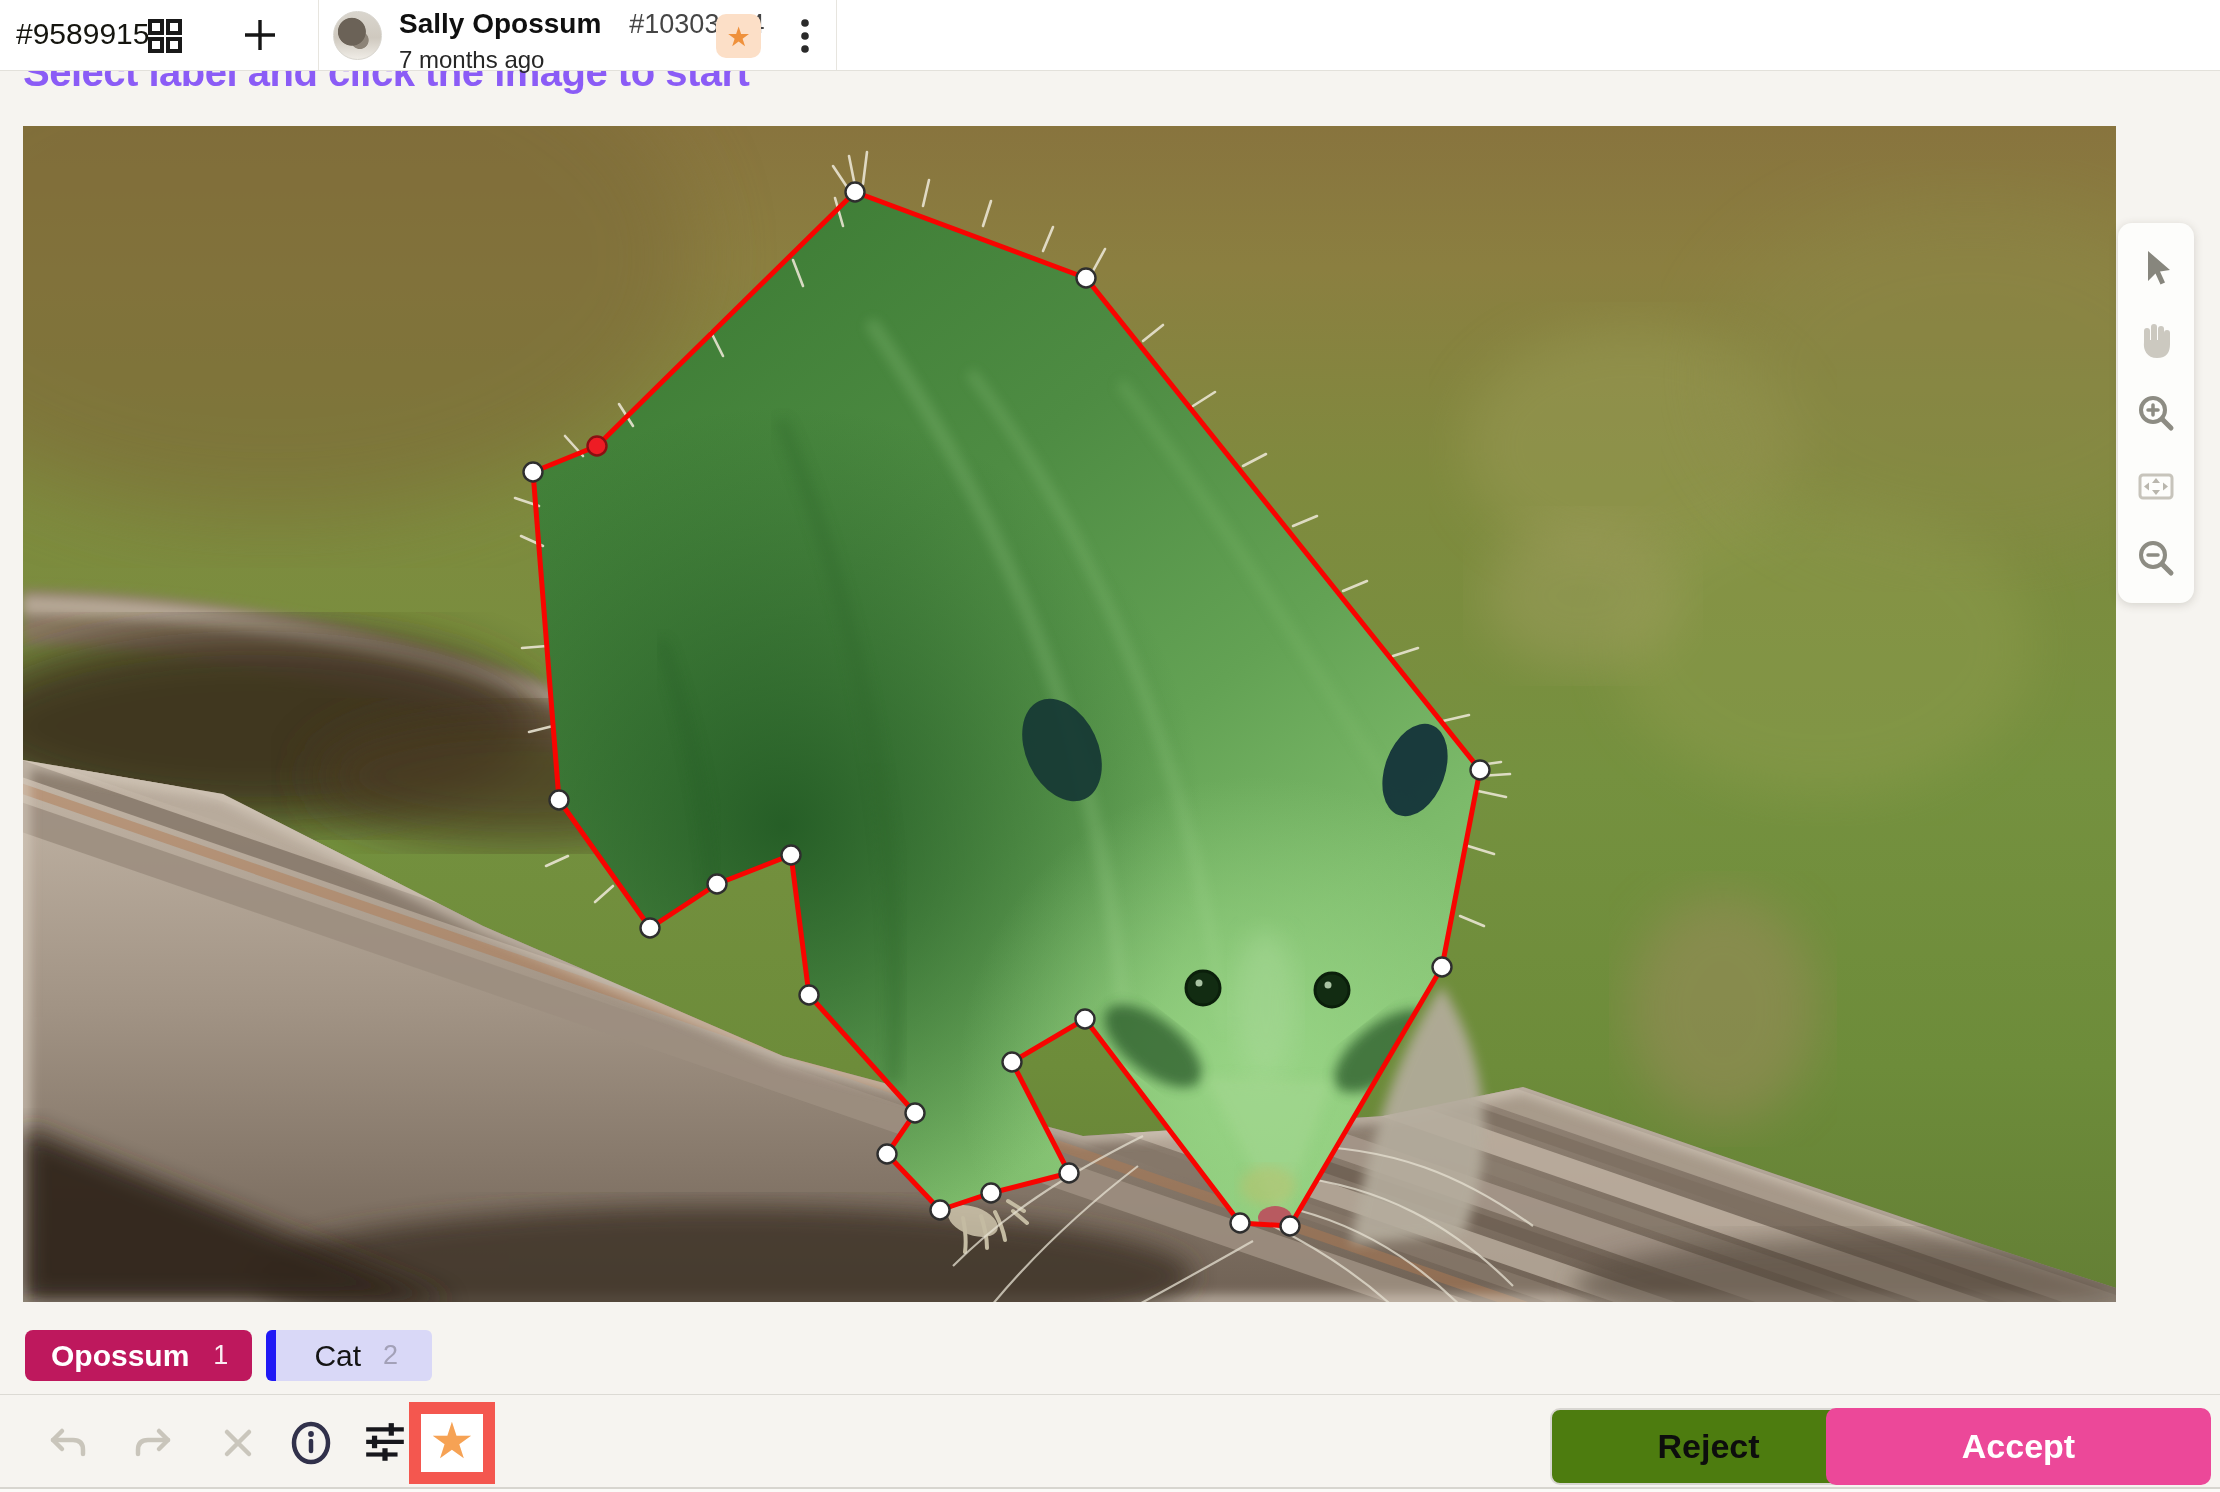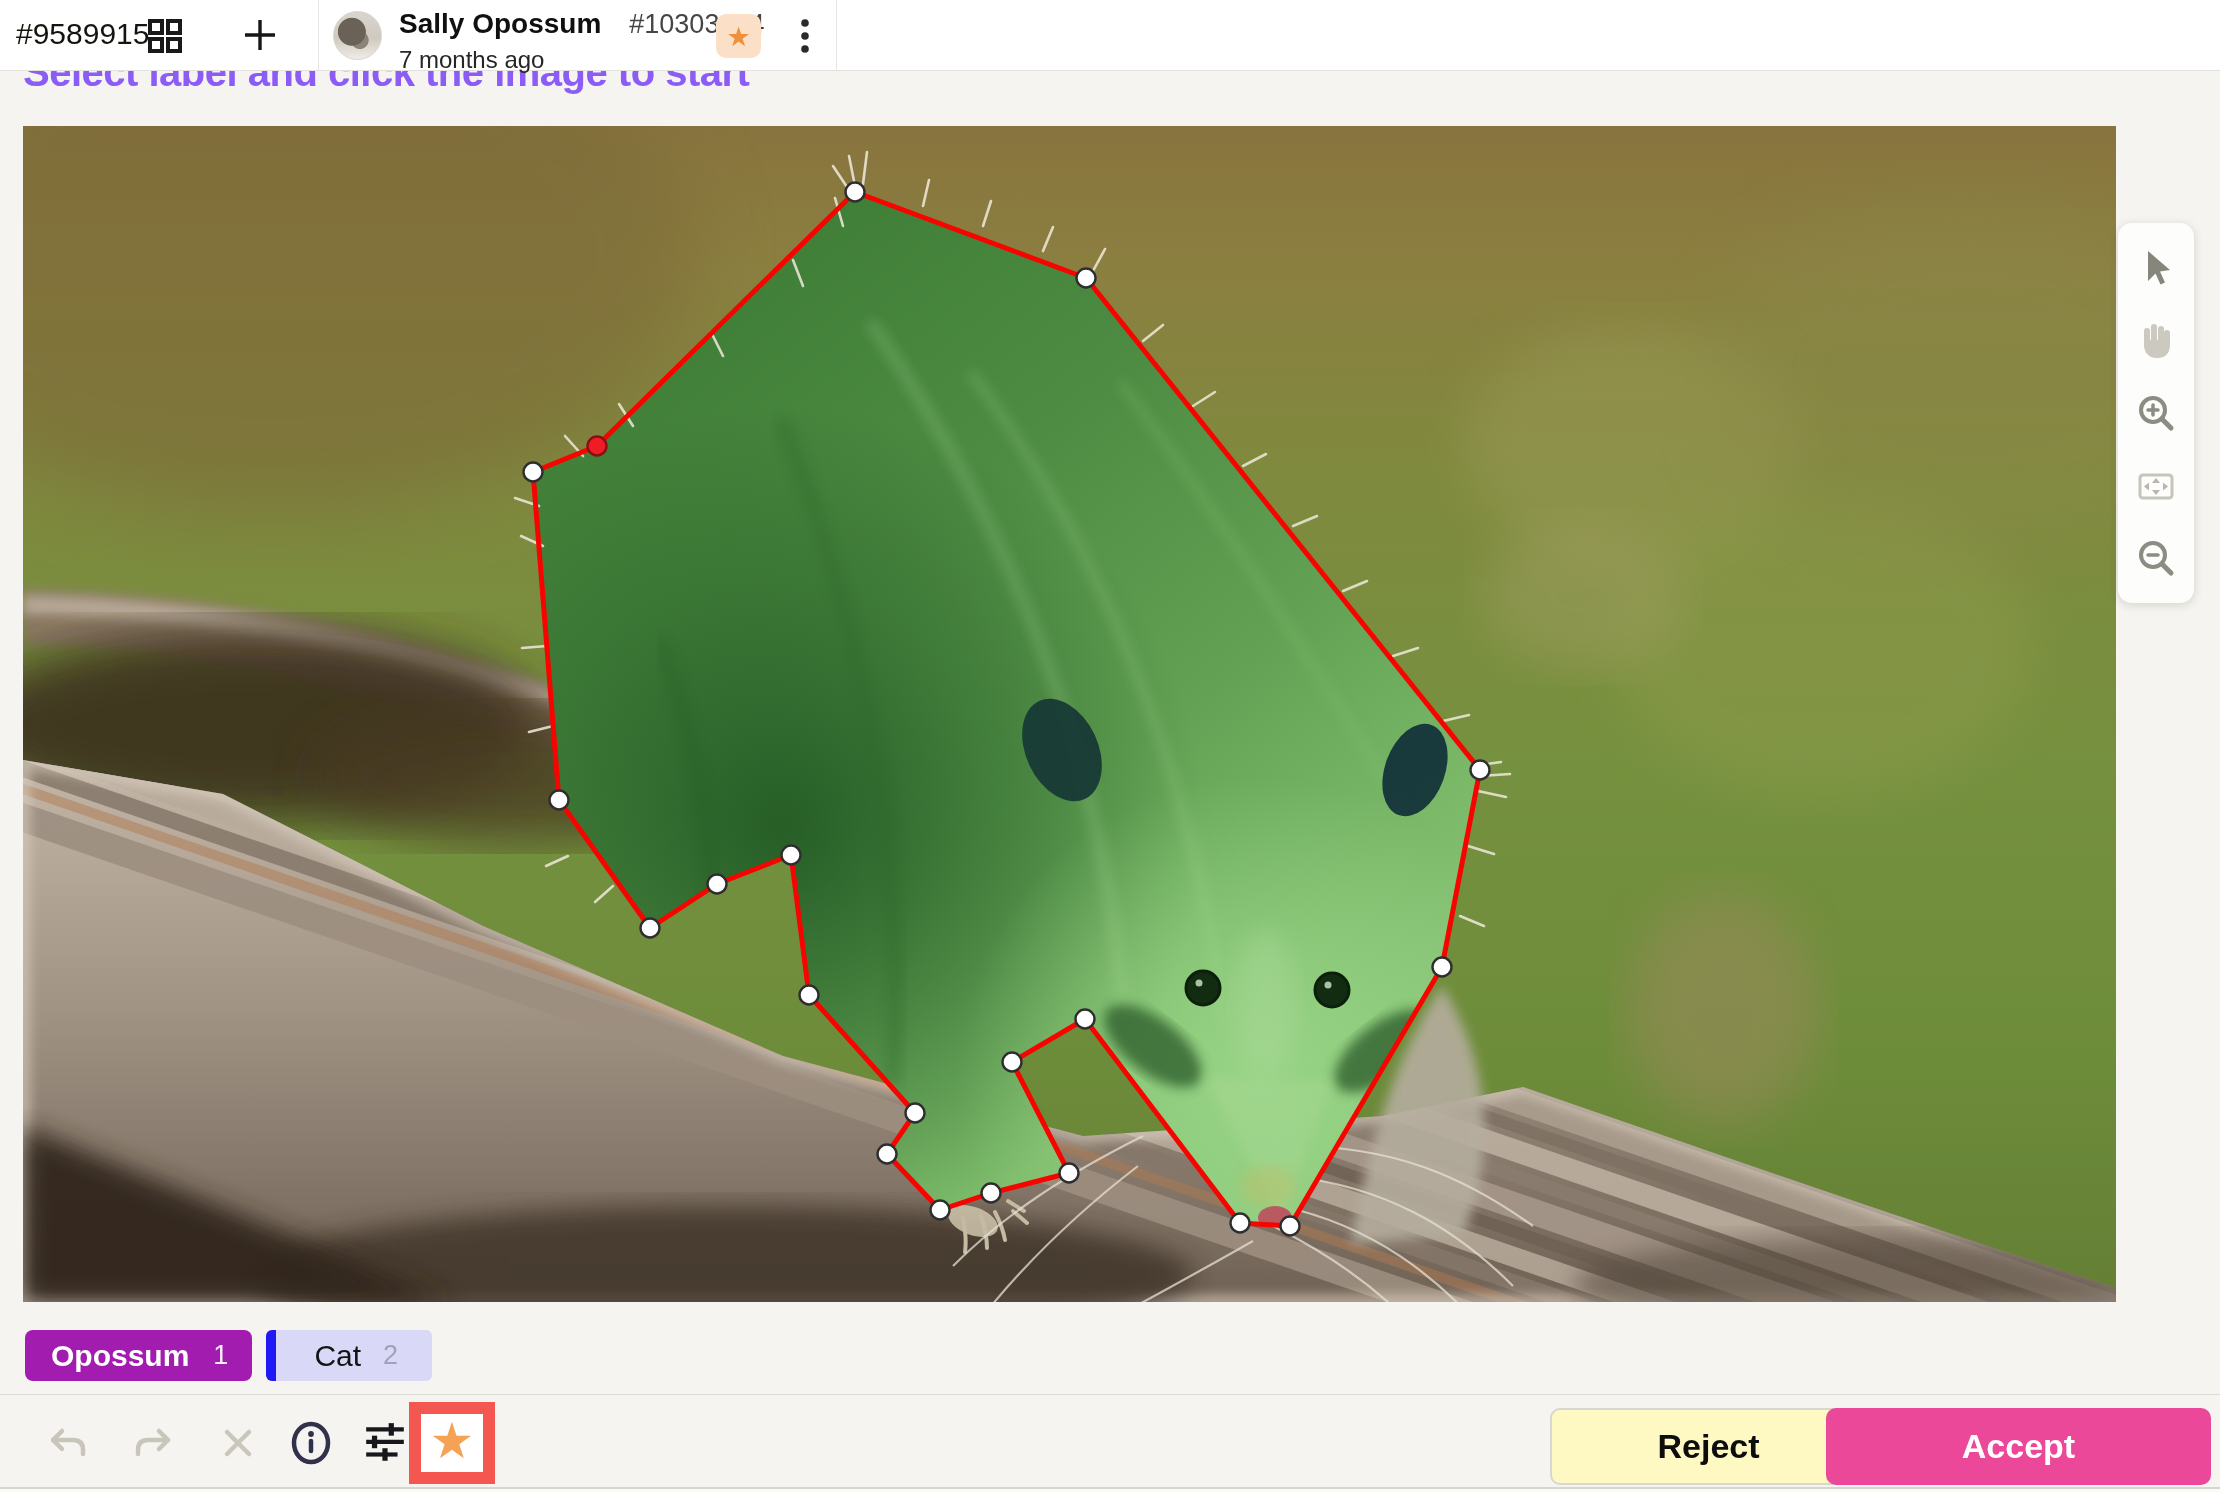--- a/index.html
+++ b/index.html
@@ -38,38 +38,38 @@
   
   .tool-panel{position:absolute;left:2118px;top:223px;width:76px;height:380px;background:#fdfdfb;
               border-radius:14px;box-shadow:0 2px 10px rgba(60,55,40,.18);z-index:25;
               display:flex;flex-direction:column;align-items:center;justify-content:space-between;
               padding:22px 0;}
   .tool-panel .icon-btn{position:static;width:46px;height:46px;}
 
   
   .labels-row{position:absolute;left:25px;top:1330px;height:51px;display:flex;gap:14px;z-index:6;}
   .chip{height:51px;border-radius:8px;display:flex;align-items:center;cursor:pointer;}
-  .chip-opossum{background:#a21caf;padding:0 24px 0 26px;gap:24px;}
+  .chip-opossum{background:#be185d;padding:0 24px 0 26px;gap:24px;}
   .chip-opossum .chip-name{color:#ffffff;font-size:30px;font-weight:600;}
   .chip-opossum .chip-key{color:rgba(255,255,255,.92);font-size:27px;font-weight:500;}
   .chip-cat{background:#d9d8f7;border-radius:6px;padding:0 34px 0 0;gap:22px;overflow:hidden;}
   .chip-stripe{width:10px;height:51px;background:#2019f5;margin-right:16px;}
   .chip-cat .chip-name{color:#141414;font-size:30px;font-weight:500;}
   .chip-cat .chip-key{color:#a3a1b8;font-size:27px;font-weight:500;}
 
   
   .bottom-divider{position:absolute;left:0;top:1394px;width:2220px;height:1px;background:#dcdad4;z-index:6;}
   .bottombar{position:absolute;left:0;top:1395px;width:2220px;height:93px;z-index:10;}
   .bb-icon{position:absolute;width:48px;height:48px;top:24px;display:flex;align-items:center;justify-content:center;cursor:pointer;}
   .star-highlight{position:absolute;left:409px;top:7px;width:86px;height:82px;background:#ffffff;
                   border:12px solid #f4574f;display:flex;align-items:center;justify-content:center;cursor:pointer;}
   .star-highlight span{font-family:"DejaVu Sans",sans-serif;font-size:50px;color:#f6a254;line-height:1;margin-top:-4px;}
   .btn{position:absolute;top:13px;height:77px;border-radius:10px;display:flex;align-items:center;
        justify-content:center;font-size:34px;font-weight:700;cursor:pointer;}
-  .btn-reject{left:1550px;width:317px;background:#fef9c3;border:2px solid #d8d6d1;color:#0d0d0d;}
+  .btn-reject{left:1550px;width:317px;background:#4d7c0f;border:2px solid #d8d6d1;color:#0d0d0d;}
   .btn-accept{left:1826px;width:385px;background:#ec4899;border:none;color:#ffffff;}
   .bottom-edge{position:absolute;left:0;top:1487px;width:2220px;height:5px;background:#fbfaf7;
                border-top:2px solid #d7d5cf;z-index:12;}
 </style>
 </head>
 <body>
 
 <div id="app">
 
   <div class="heading">Select label and click the image to start</div>

